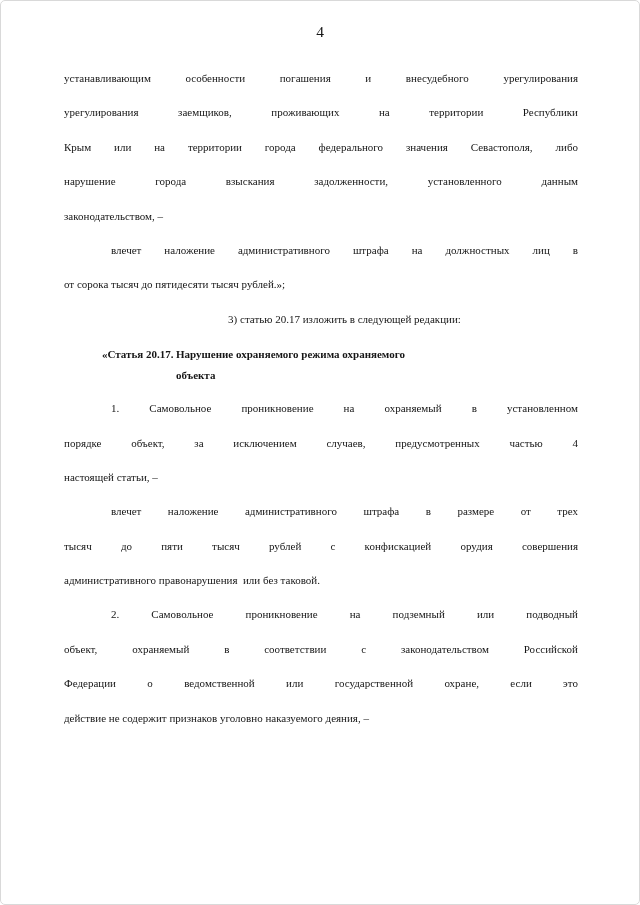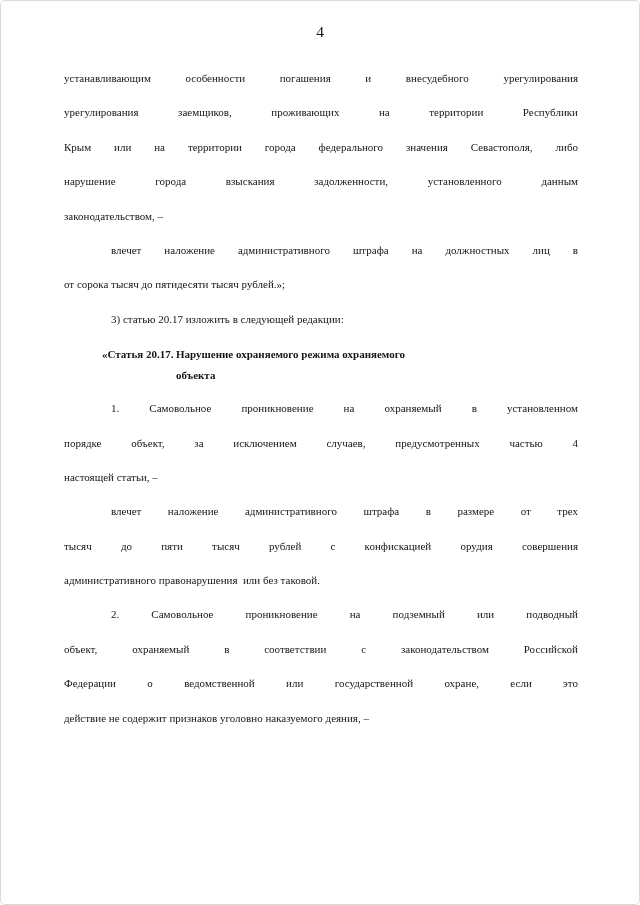--- a/index.html
+++ b/index.html
@@ -40,20 +40,21 @@
     line-height: 34.4px;
     white-space: pre-wrap;
     text-align: left;
   }
   .line.just {
     text-align: justify;
     text-align-last: justify;
   }
   .line.ind {
     padding-left: 47px;
+    text-align: center;
   }
   .heading {
     position: relative;
     margin-top: 8px;
     margin-bottom: 5px;
     min-height: 42px;
   }
   .heading .heading-label {
     position: absolute;
     left: 38px;

